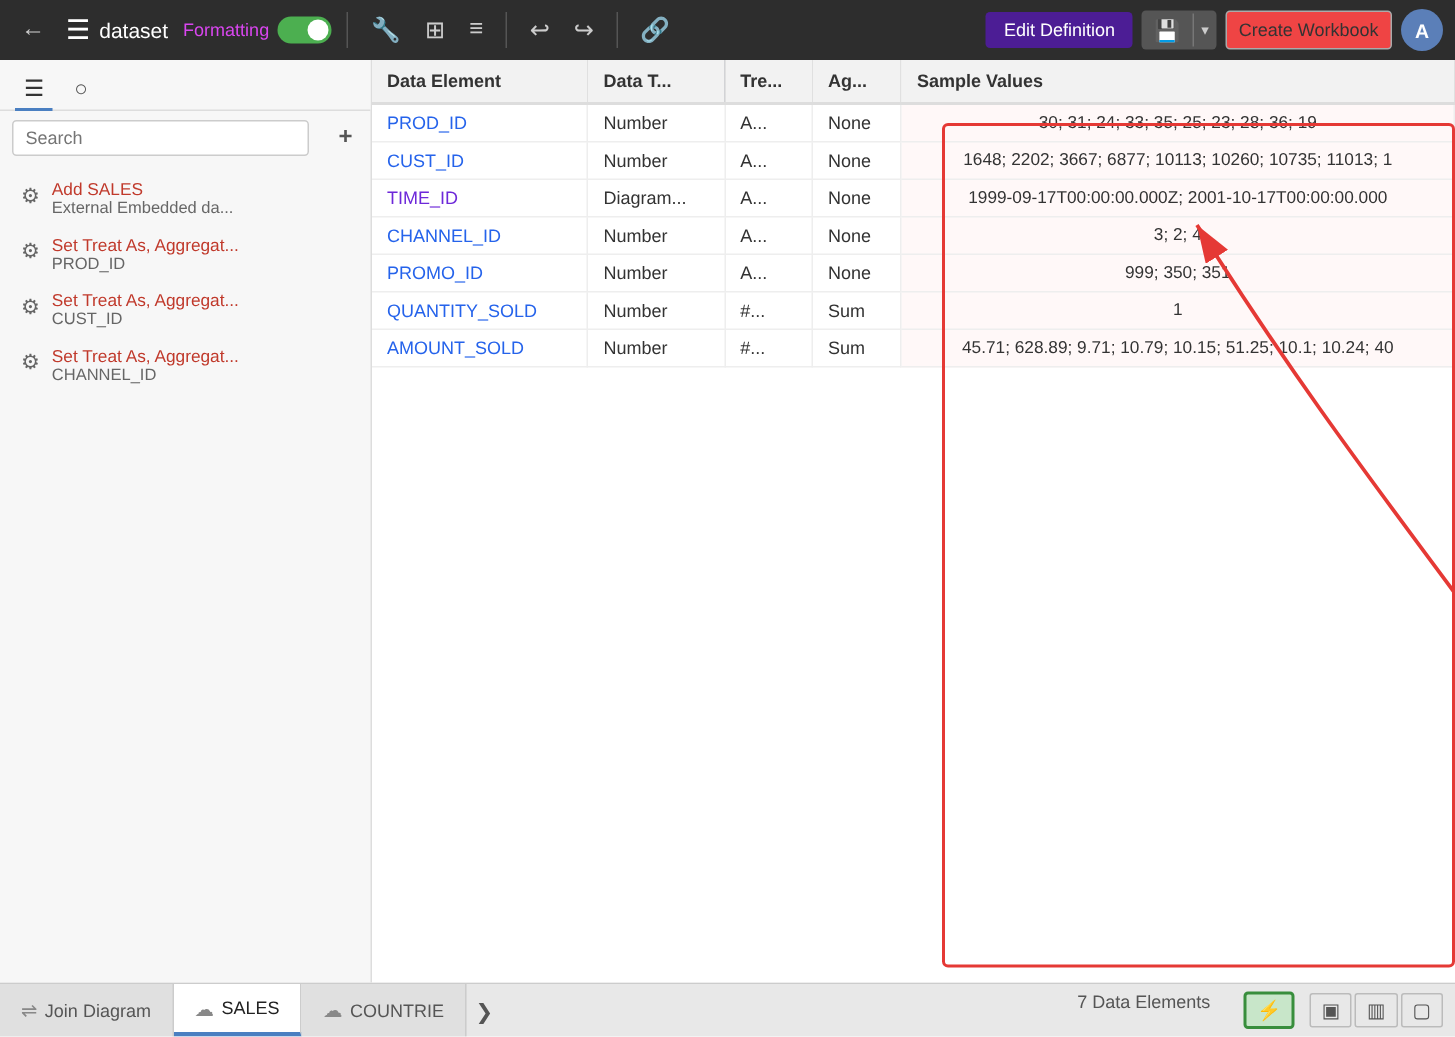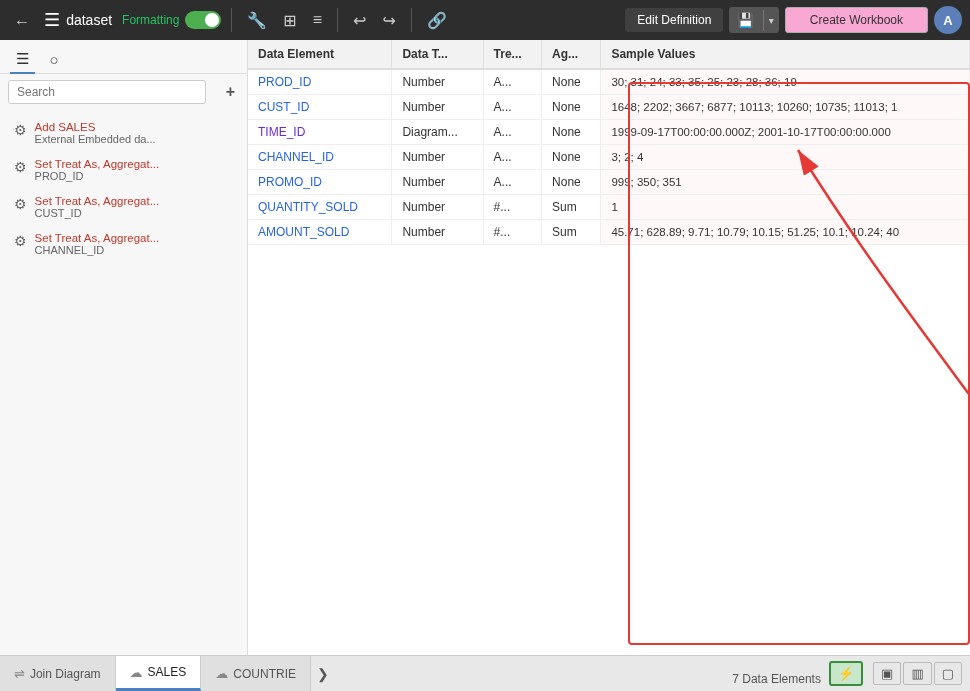--- a/index.html
+++ b/index.html
@@ -13,52 +13,52 @@
     .toolbar-back-btn {
       background: none; border: none; color: #ccc; font-size: 16px; cursor: pointer; padding: 4px 6px;
     }
     .toolbar-icon-dataset {
       color: #fff; font-size: 18px; margin-left: 2px;
     }
     .toolbar-title {
       color: #fff; font-size: 14px; font-weight: 500; margin-right: 4px;
     }
     .toolbar-label-formatting {
-      color: #22c55e; font-size: 12px;
+      color: #d946ef; font-size: 12px;
     }
     .toolbar-toggle {
       display: flex; align-items: center; background: #4caf50; border-radius: 10px;
       width: 36px; height: 18px; position: relative; cursor: pointer;
     }
     .toolbar-toggle-knob {
       width: 14px; height: 14px; background: #fff; border-radius: 50%;
       position: absolute; right: 2px;
     }
     .toolbar-sep { width: 1px; background: #555; height: 24px; margin: 0 4px; }
     .toolbar-icon-btn {
       background: none; border: none; color: #ccc; font-size: 16px; cursor: pointer;
       padding: 4px 5px; border-radius: 3px;
     }
     .toolbar-spacer { flex: 1; }
     .btn-edit-def {
-      background: #404040; color: #fff; border: none; border-radius: 3px;
+      background: #4c1d95; color: #fff; border: none; border-radius: 3px;
       padding: 5px 12px; cursor: pointer; font-size: 12px; font-weight: 500;
     }
     .btn-save-group {
       display: flex; align-items: center; background: #555; border-radius: 3px; overflow: hidden;
     }
     .btn-save {
       background: none; border: none; color: #ccc; padding: 5px 8px; cursor: pointer; font-size: 14px;
     }
     .btn-save-dropdown {
       background: none; border: none; border-left: 1px solid #777; color: #ccc; padding: 5px 5px; cursor: pointer; font-size: 10px;
     }
     .btn-create-workbook {
-      background: #f9a8d4; color: #333; border: 1px solid #aaa; border-radius: 3px;
-      padding: 5px 24px; cursor: pointer; font-size: 12px; font-weight: 500;
+      background: #ef4444; color: #333; border: 1px solid #aaa; border-radius: 3px;
+      padding: 5px 8px; cursor: pointer; font-size: 12px; font-weight: 500;
     }
     .toolbar-avatar {
       width: 28px; height: 28px; border-radius: 50%; background: #5b7fb8;
       display: flex; align-items: center; justify-content: center;
       color: #fff; font-weight: bold; font-size: 13px; cursor: pointer;
     }
 
     
     .main-layout {
       display: flex; height: calc(691px - 40px - 36px); background: #f0f0f0;
@@ -122,21 +122,21 @@
     }
     table.data-table th {
       padding: 7px 10px; text-align: left; font-weight: 600; color: #333;
       border-right: 1px solid #e0e0e0; white-space: nowrap;
       position: sticky; top: 0; background: #f2f2f2; z-index: 2;
     }
     table.data-table td {
       padding: 5px 10px; border-bottom: 1px solid #eee;
       border-right: 1px solid #eee; color: #333; white-space: nowrap;
     }
-    .sample-values-col { background: #fff8f8; }
+    .sample-values-col { background: #fff8f8; text-align: center; }
     .sample-values-cell { color: #333; font-size: 11.5px; }
 
     
     .red-box-overlay {
       position: absolute;
       border: 2px solid #e53935;
       border-radius: 4px;
       pointer-events: none;
       top: 42px; left: 380px; right: 0px; bottom: 10px;
       z-index: 10;
@@ -160,21 +160,21 @@
       background: #e0e0e0; color: #555;
     }
     .bottom-tab.active { background: #fff; border-bottom: 3px solid #4a7fc1; color: #222; }
     .bottom-tab-icon { font-size: 13px; color: #888; }
     .bottom-tab-label { font-size: 12px; font-weight: 500; }
     .bottom-nav-btn {
       background: none; border: none; cursor: pointer; padding: 4px 6px; color: #555; font-size: 14px;
     }
     .bottom-spacer { flex: 1; }
     .bottom-info {
-      display: flex; align-items: flex-end; padding: 0 10px; gap: 8px;
+      display: flex; align-items: flex-start; padding: 0 10px; gap: 22px;
       color: #555; font-size: 12px;
     }
     .bottom-lightning-btn {
       background: #c8e6c9; border: 2px solid #388e3c; border-radius: 3px;
       padding: 3px 7px; cursor: pointer; font-size: 13px; color: #2e7d32;
     }
     .bottom-view-btns {
       display: flex; gap: 2px; padding-right: 8px;
     }
     .view-btn {

